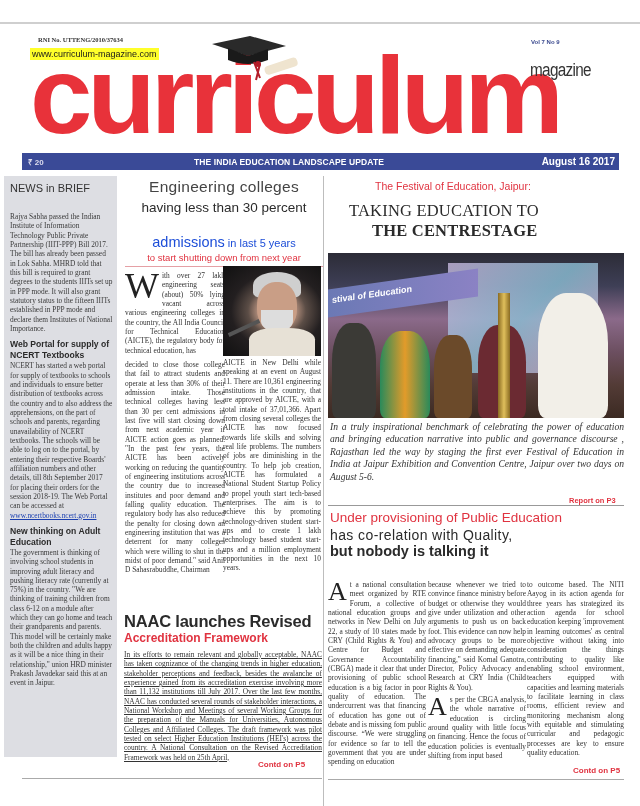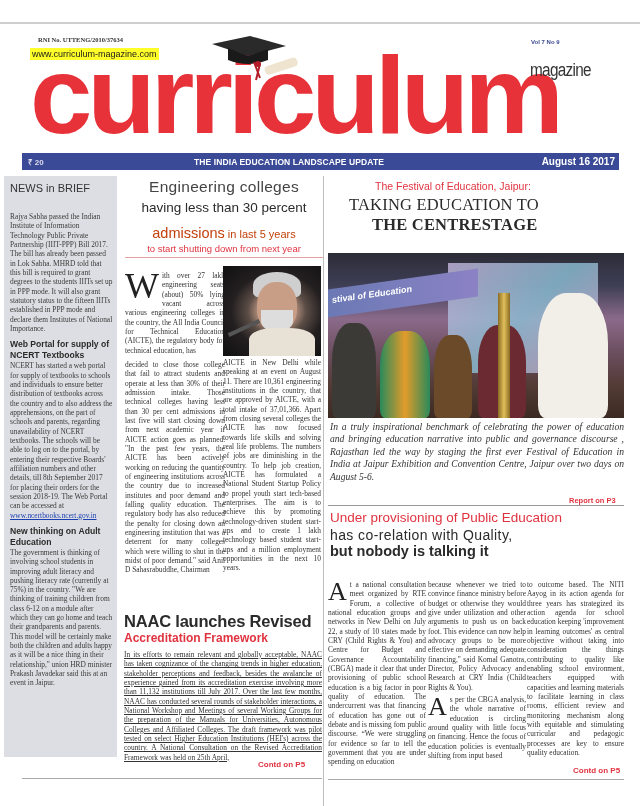--- a/index.html
+++ b/index.html
@@ -24,21 +24,21 @@
   
   .sidebar { position: absolute; left: 4px; top: 176px; width: 113px; height: 581px; background: #dddee3; padding: 6px 4px 0 6px; }
   .sidebar h2 { font-family: "Liberation Sans", sans-serif; font-size: 11px; font-weight: normal; color: #333; margin-bottom: 18px; }
   .sidebar h3 { font-family: "Liberation Sans", sans-serif; font-size: 8.6px; font-weight: bold; color: #2b2b2b; line-height: 1.28; }
   .sidebar p { font-size: 7.4px; line-height: 1.26; color: #3a3a3a; margin-bottom: 6px; }
   .sidebar a { color: #1a3fb0; text-decoration: underline; font-size: 7.4px; }
   .sidebar-bottom-rule { position: absolute; left: 22px; top: 778px; width: 300px; height: 1px; background: #aaa; }
   .eng { position: absolute; left: 125px; top: 178px; width: 198px; }
   .eng .h1 { font-family: "Liberation Sans", sans-serif; font-size: 15.5px; color: #444; text-align: center; letter-spacing: 0.3px; }
   .eng .h2 { font-family: "Liberation Sans", sans-serif; font-size: 13.5px; color: #2b2b2b; text-align: center; margin-top: 4px; line-height: 1.2; }
-  .eng .h3 { font-family: "Liberation Sans", sans-serif; font-size: 14.5px; color: #c2410c; margin-top: 9px; text-align: center; }
+  .eng .h3 { font-family: "Liberation Sans", sans-serif; font-size: 14.5px; color: #1d4ed8; margin-top: 18px; text-align: center; }
   .eng .h3 small { font-size: 11px; }
   .eng .h4 { font-family: "Liberation Sans", sans-serif; font-size: 9.5px; color: #e03340; text-align: center; margin-top: 2px; }
   .eng .redrule { height: 1px; background: #e5a0a5; margin-top: 3px; }
 
   .col { font-size: 7.4px; line-height: 1.26; text-align: justify; color: #333; }
   .eng-col1 { position: absolute; left: 125px; top: 271px; width: 100px; }
   .dropcap { float: left; font-size: 36px; line-height: 0.82; margin: 1px 3px 0 0; color: #222; font-family: "Liberation Serif", serif; }
   .photo-man { position: absolute; left: 223px; top: 266px; width: 98px; height: 90px; background: radial-gradient(ellipse at 55% 50%, #d6b8a8 0, #c19985 22%, #5b4d46 38%, #231f20 60%, #101010 100%); }
   .photo-man .hair { position: absolute; left: 30px; top: 6px; width: 48px; height: 26px; border-radius: 50% 50% 20% 20%; background: #cfcfcf; }
   .photo-man .face { position: absolute; left: 34px; top: 16px; width: 40px; height: 50px; border-radius: 45%; background: #c99e86; }
@@ -52,21 +52,21 @@
   .naac .t1 { font-family: "Liberation Sans", sans-serif; font-weight: bold; font-size: 16.5px; color: #2b2b2b; letter-spacing: -0.2px; }
   .naac .t2 { font-family: "Liberation Sans", sans-serif; font-weight: bold; font-size: 12px; color: #e03340; margin-top: 0; }
   .naac-body { position: absolute; left: 124px; top: 650px; width: 198px; text-decoration: underline; }
   .contd1 { position: absolute; left: 258px; top: 760px; font-family: "Liberation Sans", sans-serif; font-weight: bold; font-size: 8px; color: #e03340; }
 
   .vline-right { position: absolute; left: 323px; top: 176px; width: 1px; height: 630px; background: #bdbdbd; }
 
   
   .fest { position: absolute; left: 330px; top: 180px; width: 300px; }
   .fest .kick { font-family: "Liberation Sans", sans-serif; font-size: 10.5px; color: #e03340; padding-left: 45px; }
-  .fest .big1 { font-family: "Liberation Serif", serif; font-size: 16.5px; color: #2b2b2b; padding-left: 19px; margin-top: 3px; letter-spacing: 0.2px; }
+  .fest .big1 { font-family: "Liberation Serif", serif; font-size: 16.5px; color: #2b2b2b; padding-left: 19px; margin-top: 9px; letter-spacing: 0.2px; }
   .fest .big2 { font-family: "Liberation Serif", serif; font-size: 16.5px; font-weight: bold; color: #2b2b2b; padding-left: 42px; letter-spacing: 0.2px; }
   .photo-fest { position: absolute; left: 328px; top: 253px; width: 296px; height: 165px; overflow: hidden;
     background: linear-gradient(180deg, #2c2c37 0%, #3e3f56 20%, #8b6a8a 40%, #6c4f60 60%, #533b36 80%, #3b2a22 100%); }
   .photo-fest .banner { position: absolute; left: 0; top: 26px; width: 150px; height: 28px; background: linear-gradient(90deg, #6b79b5, #8b82c4); transform: skewY(-8deg); }
   .photo-fest .banner span { position: absolute; left: 4px; top: 6px; font-family: "Liberation Sans", sans-serif; font-size: 9px; font-weight: bold; color: #fff; }
   .photo-fest .screen { position: absolute; left: 120px; top: 10px; width: 150px; height: 110px; background: linear-gradient(135deg, #c7b8de, #8cc0d6 50%, #d7a7c9); opacity: 0.8; }
   .photo-fest .p { position: absolute; border-radius: 40% 40% 10% 10%; }
   .photo-fest .lamp { position: absolute; left: 170px; top: 40px; width: 12px; height: 125px; background: linear-gradient(90deg, #8a6b22, #e0bf5c, #8a6b22); }
   .caption-fest { position: absolute; left: 330px; top: 421px; width: 294px; font-style: italic; font-size: 9.6px; line-height: 1.3; color: #333; text-align: justify; }
   .report { position: absolute; left: 569px; top: 496px; font-family: "Liberation Sans", sans-serif; font-weight: bold; font-size: 7.5px; color: #e03340; }

